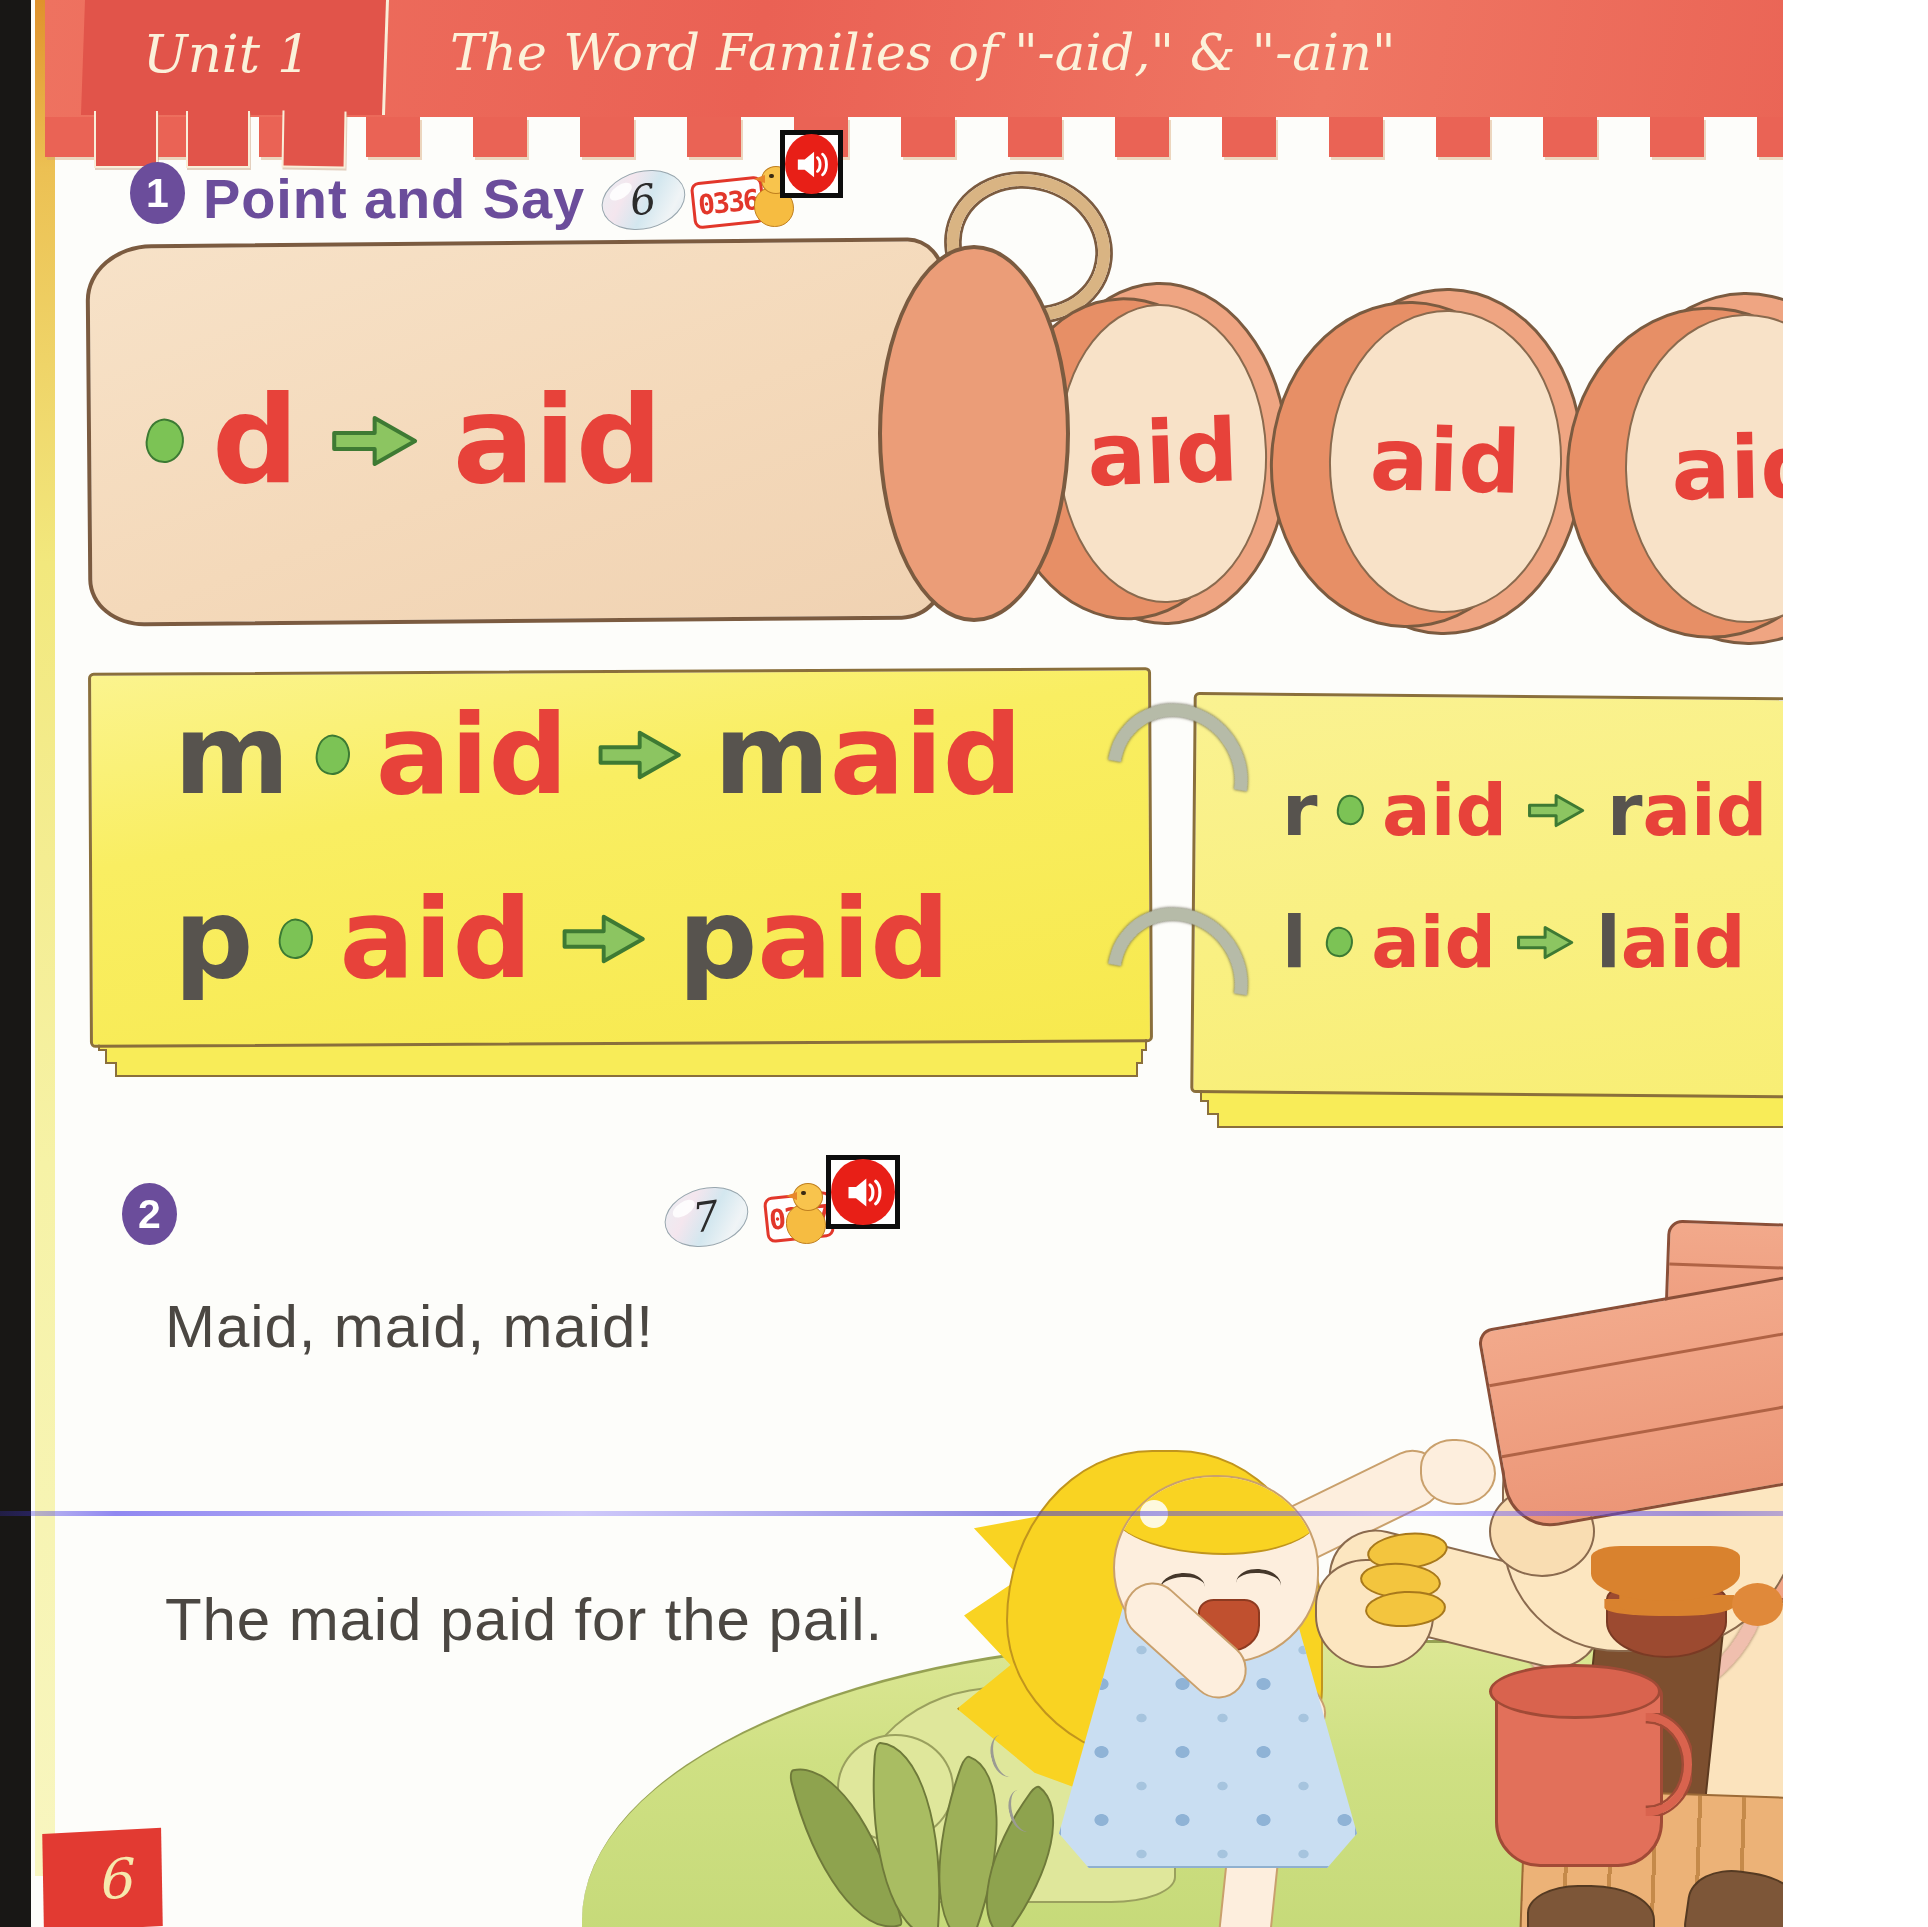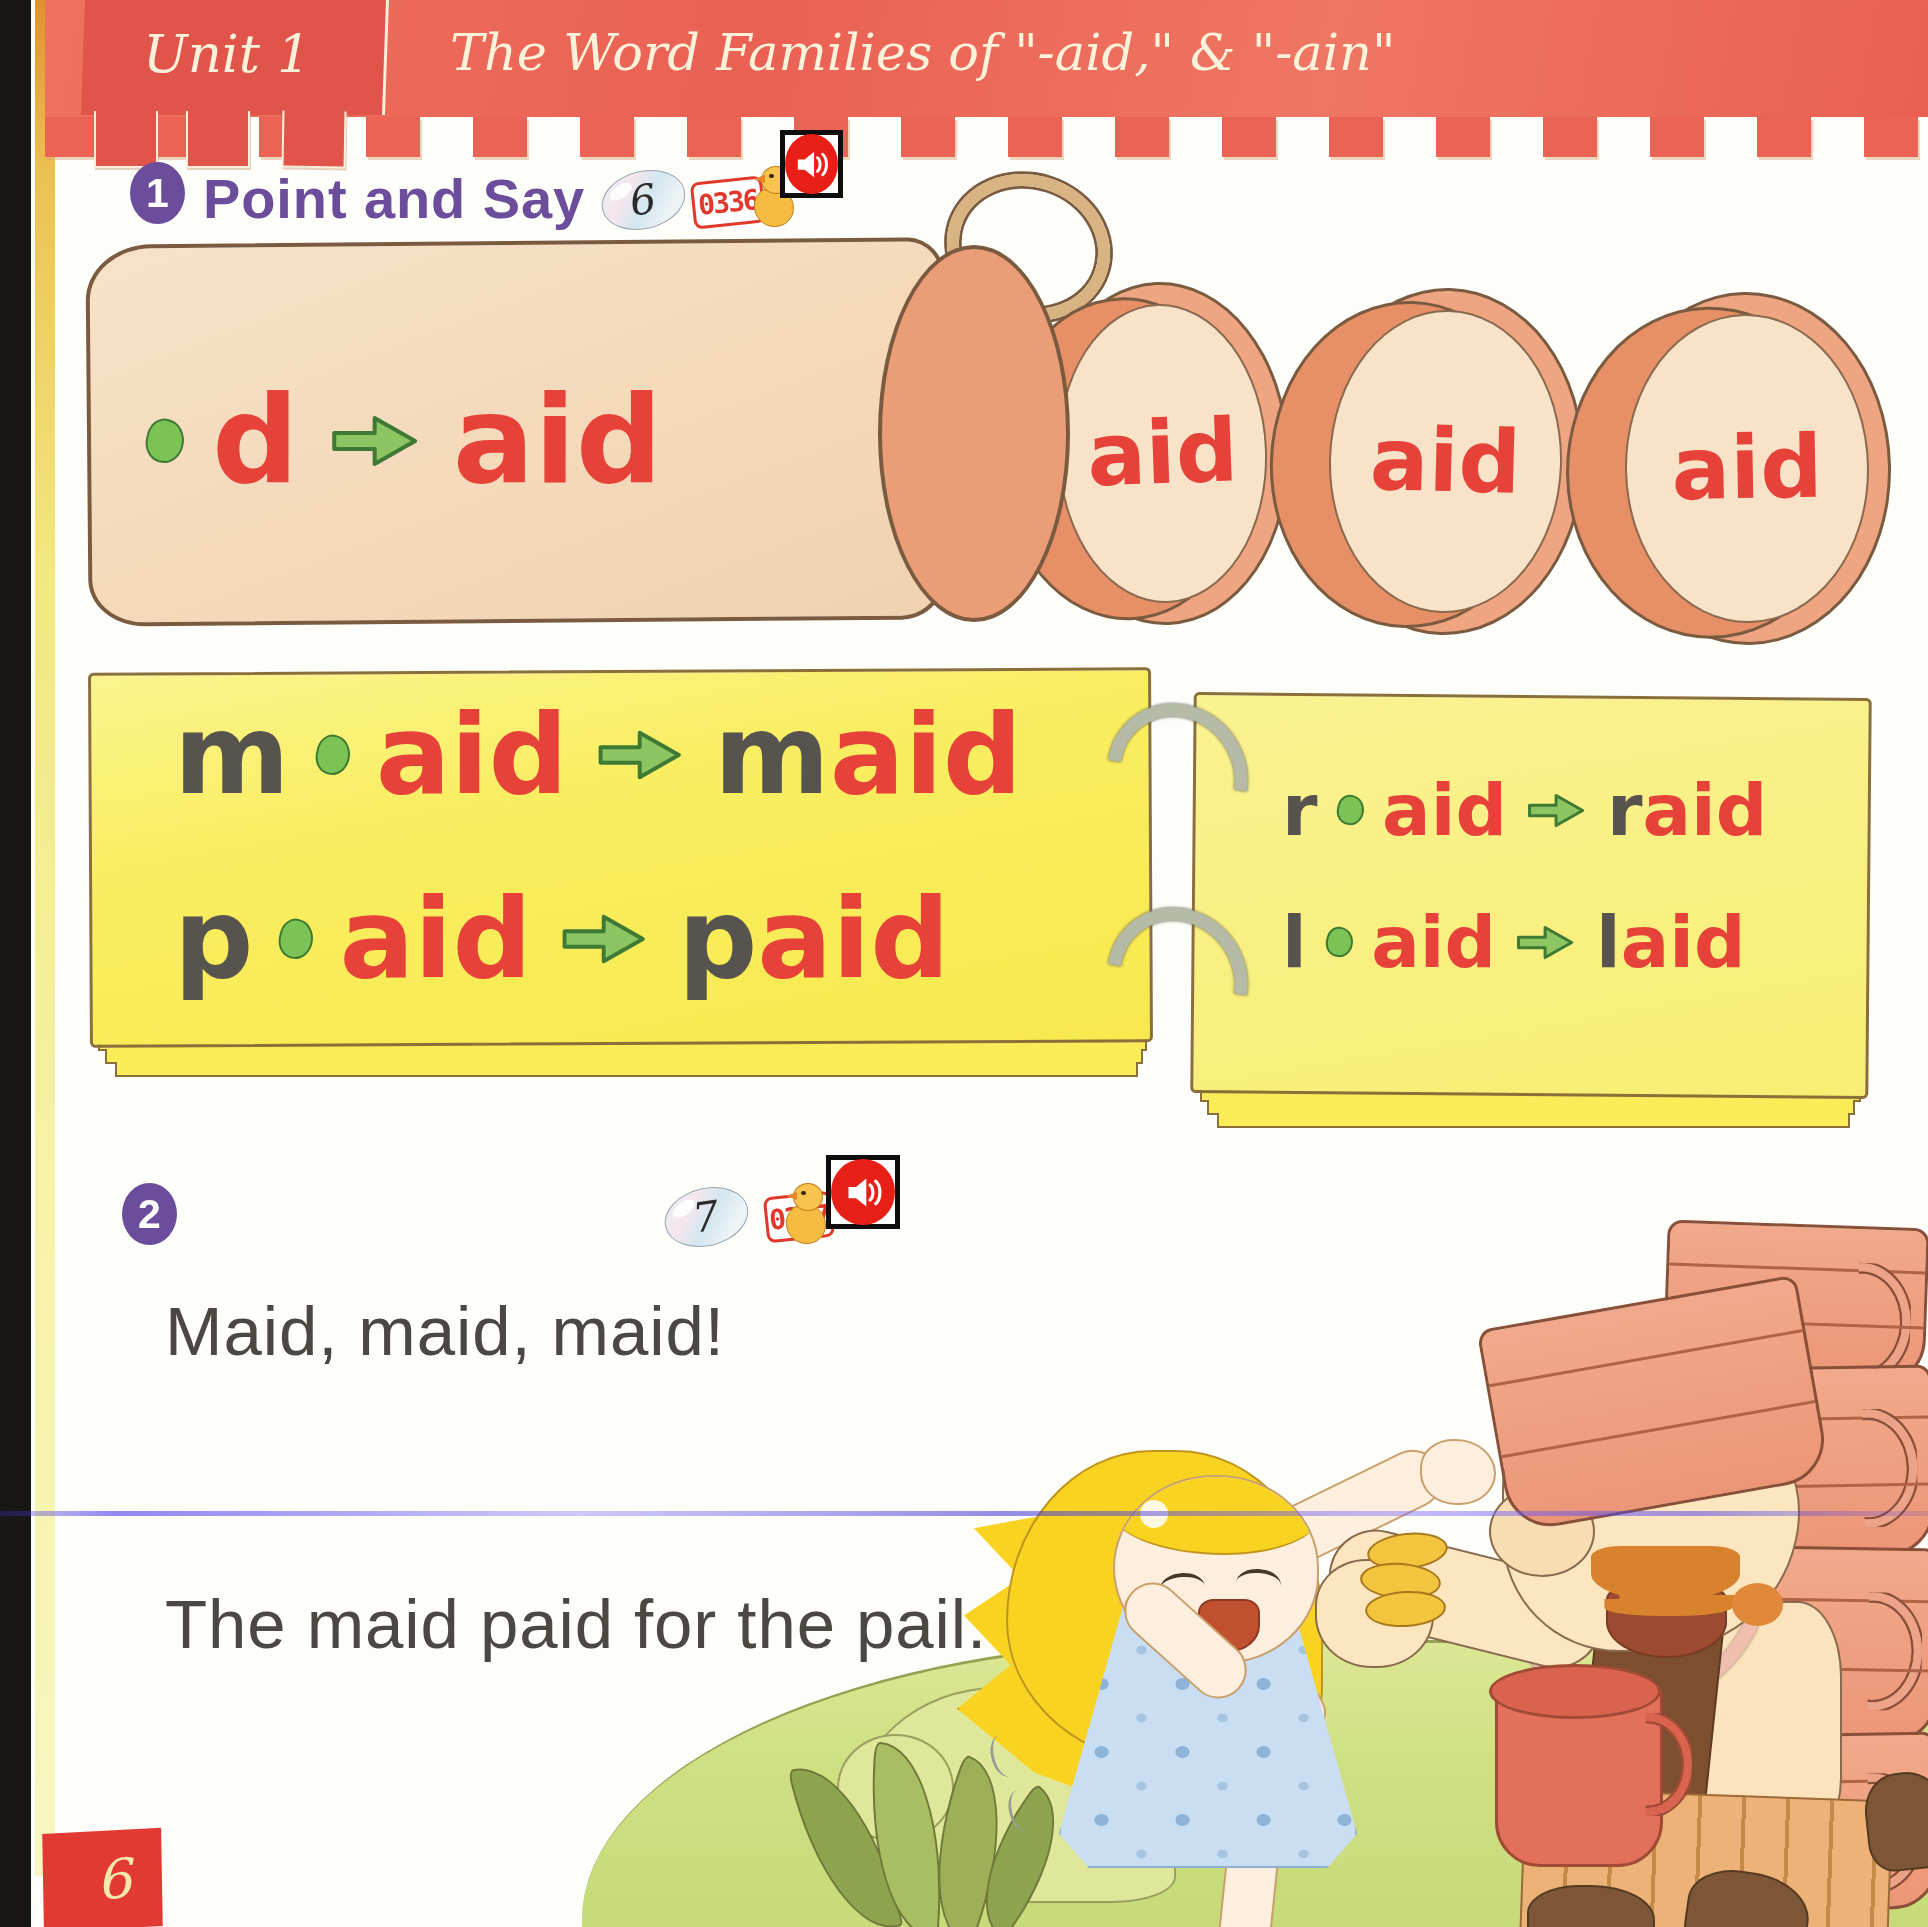--- a/index.html
+++ b/index.html
@@ -1,17 +1,17 @@
 <!DOCTYPE html>
 <html style="font-size:15px"><head>
 <meta charset="utf-8">
 <style>
   html,body{margin:0;padding:0;background:#ffffff;}
-  #stage{position:relative;width:1928px;height:1928px;overflow:hidden;
-         background:#fdfdfa;font-family:"Liberation Sans",sans-serif;}
+  #stage{position:relative;width:1767px;height:1928px;overflow:hidden;
+         background:#fdfdfa;font-family:"Liberation Sans",sans-serif;padding-left:16px;}
 
   
   .black-strip{position:absolute;left:0;top:0;width:31px;height:1928px;background:#181715;z-index:6;}
   .binding-strip{position:absolute;left:35px;top:0;width:20px;height:1876px;z-index:6;
     background:linear-gradient(180deg,#e0922c 0%,#ecc053 9%,#f2e87d 30%,#f6f2a6 62%,#f8f6c0 100%);}
 
   
   .banner{position:absolute;left:45px;top:0;width:1883px;height:117px;z-index:10;
     background:linear-gradient(100deg,#ee7260 0%,#ea6154 38%,#ef7663 68%,#e96052 100%);}
   .banner-teeth{position:absolute;left:45px;top:117px;width:1883px;height:40px;z-index:10;
@@ -103,21 +103,21 @@
   .rrow .gdot{width:22.6px;height:26px;}
   .rrow1{left:1282px;top:774px;}
   .rrow2{left:1282px;top:906px;}
   .ring{position:absolute;width:111px;height:121px;border:13px solid #b6bba8;border-radius:50%;
     border-bottom-color:transparent;border-left-color:transparent;transform:rotate(-35deg);z-index:14;
     filter:drop-shadow(0 0 1.4px #55523f);}
   .ring.r1{left:1109px;top:702px;}
   .ring.r2{left:1109px;top:906px;}
 
   
-  .rhyme-line{position:absolute;left:165px;color:#4b4742;font-size:69px;letter-spacing:0.9px;z-index:20;white-space:nowrap;}
+  .rhyme-line{position:absolute;left:165px;color:#4b4742;font-size:60px;letter-spacing:0.9px;z-index:20;white-space:nowrap;}
   .rl1{top:1292px;} .rl2{top:1400px;} .rl3{top:1585px;}
   .scan-line{position:absolute;left:0;top:1511px;width:1928px;height:4.7px;z-index:45;
     background:linear-gradient(90deg,rgba(60,50,210,.25),rgba(72,58,235,.6) 6%,rgba(98,80,250,.3) 30%,
       rgba(60,50,210,.55) 52%,rgba(130,110,255,.45) 72%,rgba(72,58,235,.5) 88%,rgba(60,50,210,.15));}
 
   
   .grass{position:absolute;left:582px;top:1640px;width:1347px;height:292px;z-index:8;
     background:linear-gradient(180deg,#dce794 0%,#cfe083 40%,#c6da79 100%);
     border-top:3.8px solid #96a153;border-radius:46% 12% 0 0/95% 28% 0 0;}
   .bush{position:absolute;left:852px;top:1687px;width:320px;height:212px;background:#dfe79b;

